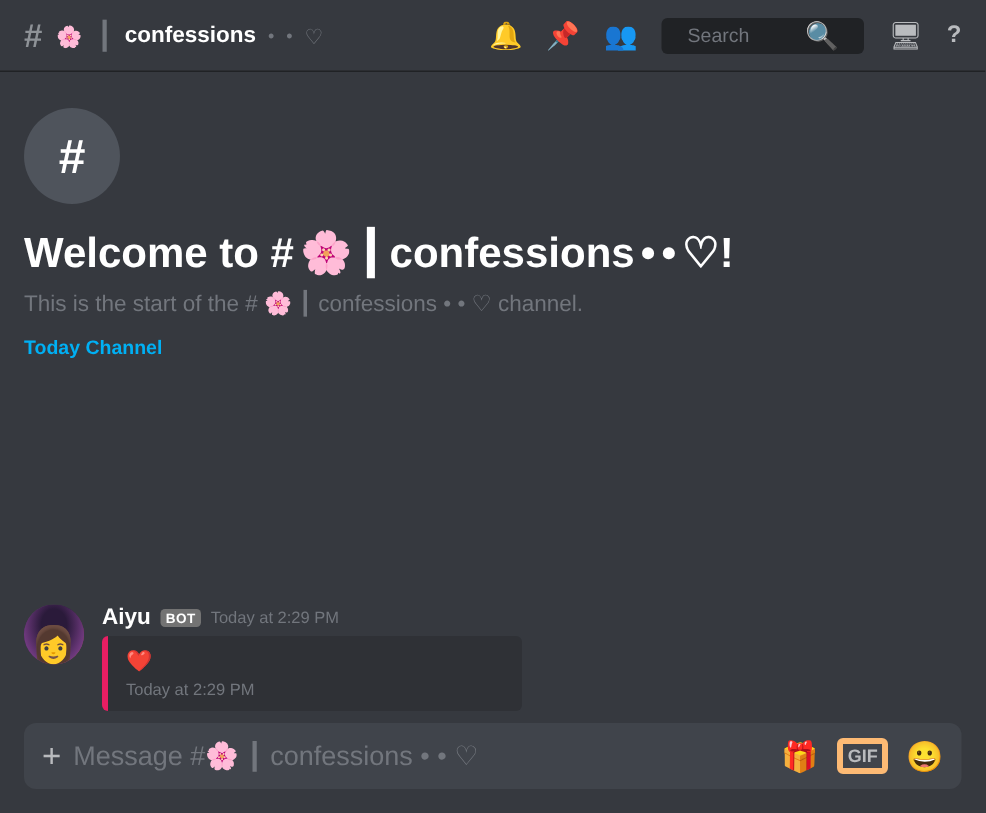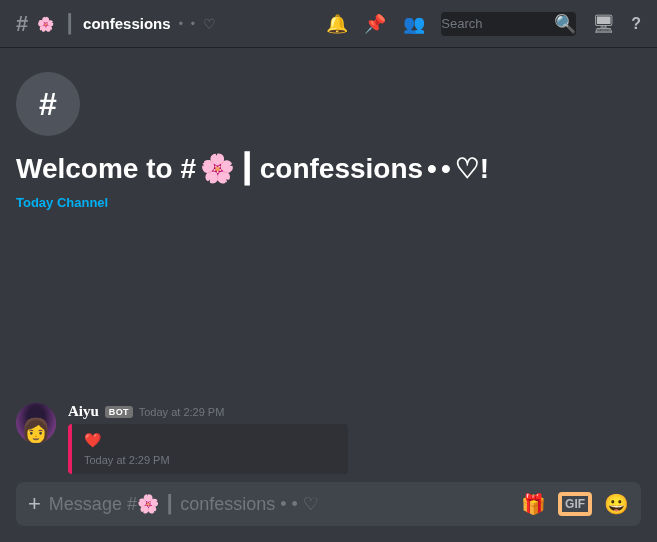--- a/index.html
+++ b/index.html
@@ -62,21 +62,21 @@
     .topbar-icons span {
       font-size: 18px;
       cursor: pointer;
     }
 
     .search-box {
       background: #202225;
       border-radius: 4px;
       display: flex;
       align-items: center;
-      padding: 0 0;
+      padding: 0 17px;
       width: 135px;
       height: 24px;
       gap: 6px;
     }
     .search-box input {
       background: transparent;
       border: none;
       outline: none;
       color: #dcddde;
       font-size: 13px;
@@ -189,21 +189,20 @@
       display: flex;
       align-items: center;
       gap: 6px;
       margin-bottom: 4px;
     }
 
     .message-username {
       font-size: 15px;
       font-weight: 600;
       color: #fff;
-      font-family: Liberation Serif, serif;
     }
 
     .bot-badge {
       background: #737373;
       color: #fff;
       font-size: 9px;
       font-weight: 700;
       padding: 1px 4px;
       border-radius: 3px;
       text-transform: uppercase;
@@ -331,20 +330,30 @@
   <div class="welcome-section">
     <div class="channel-icon-large">#</div>
     <div class="welcome-title">
       <span>Welcome to #</span>
       <span>🌸</span>
       <span>┃</span>
       <span>confessions</span>
       <span>•</span>
       <span>•</span>
       <span>♡!</span>
+    </div>
+    <div class="welcome-subtitle">
+      <span>This is the start of the #</span>
+      <span> 🌸</span>
+      <span> ┃</span>
+      <span>confessions</span>
+      <span> •</span>
+      <span> •</span>
+      <span> ♡</span>
+      <span>channel.</span>
     </div>
     <a class="edit-channel-link">Today Channel</a>
   </div>
 
   <div class="messages-area">
     <div class="message-group">
       <div class="avatar">
         <div class="avatar-img"></div>
       </div>
       <div class="message-content">

